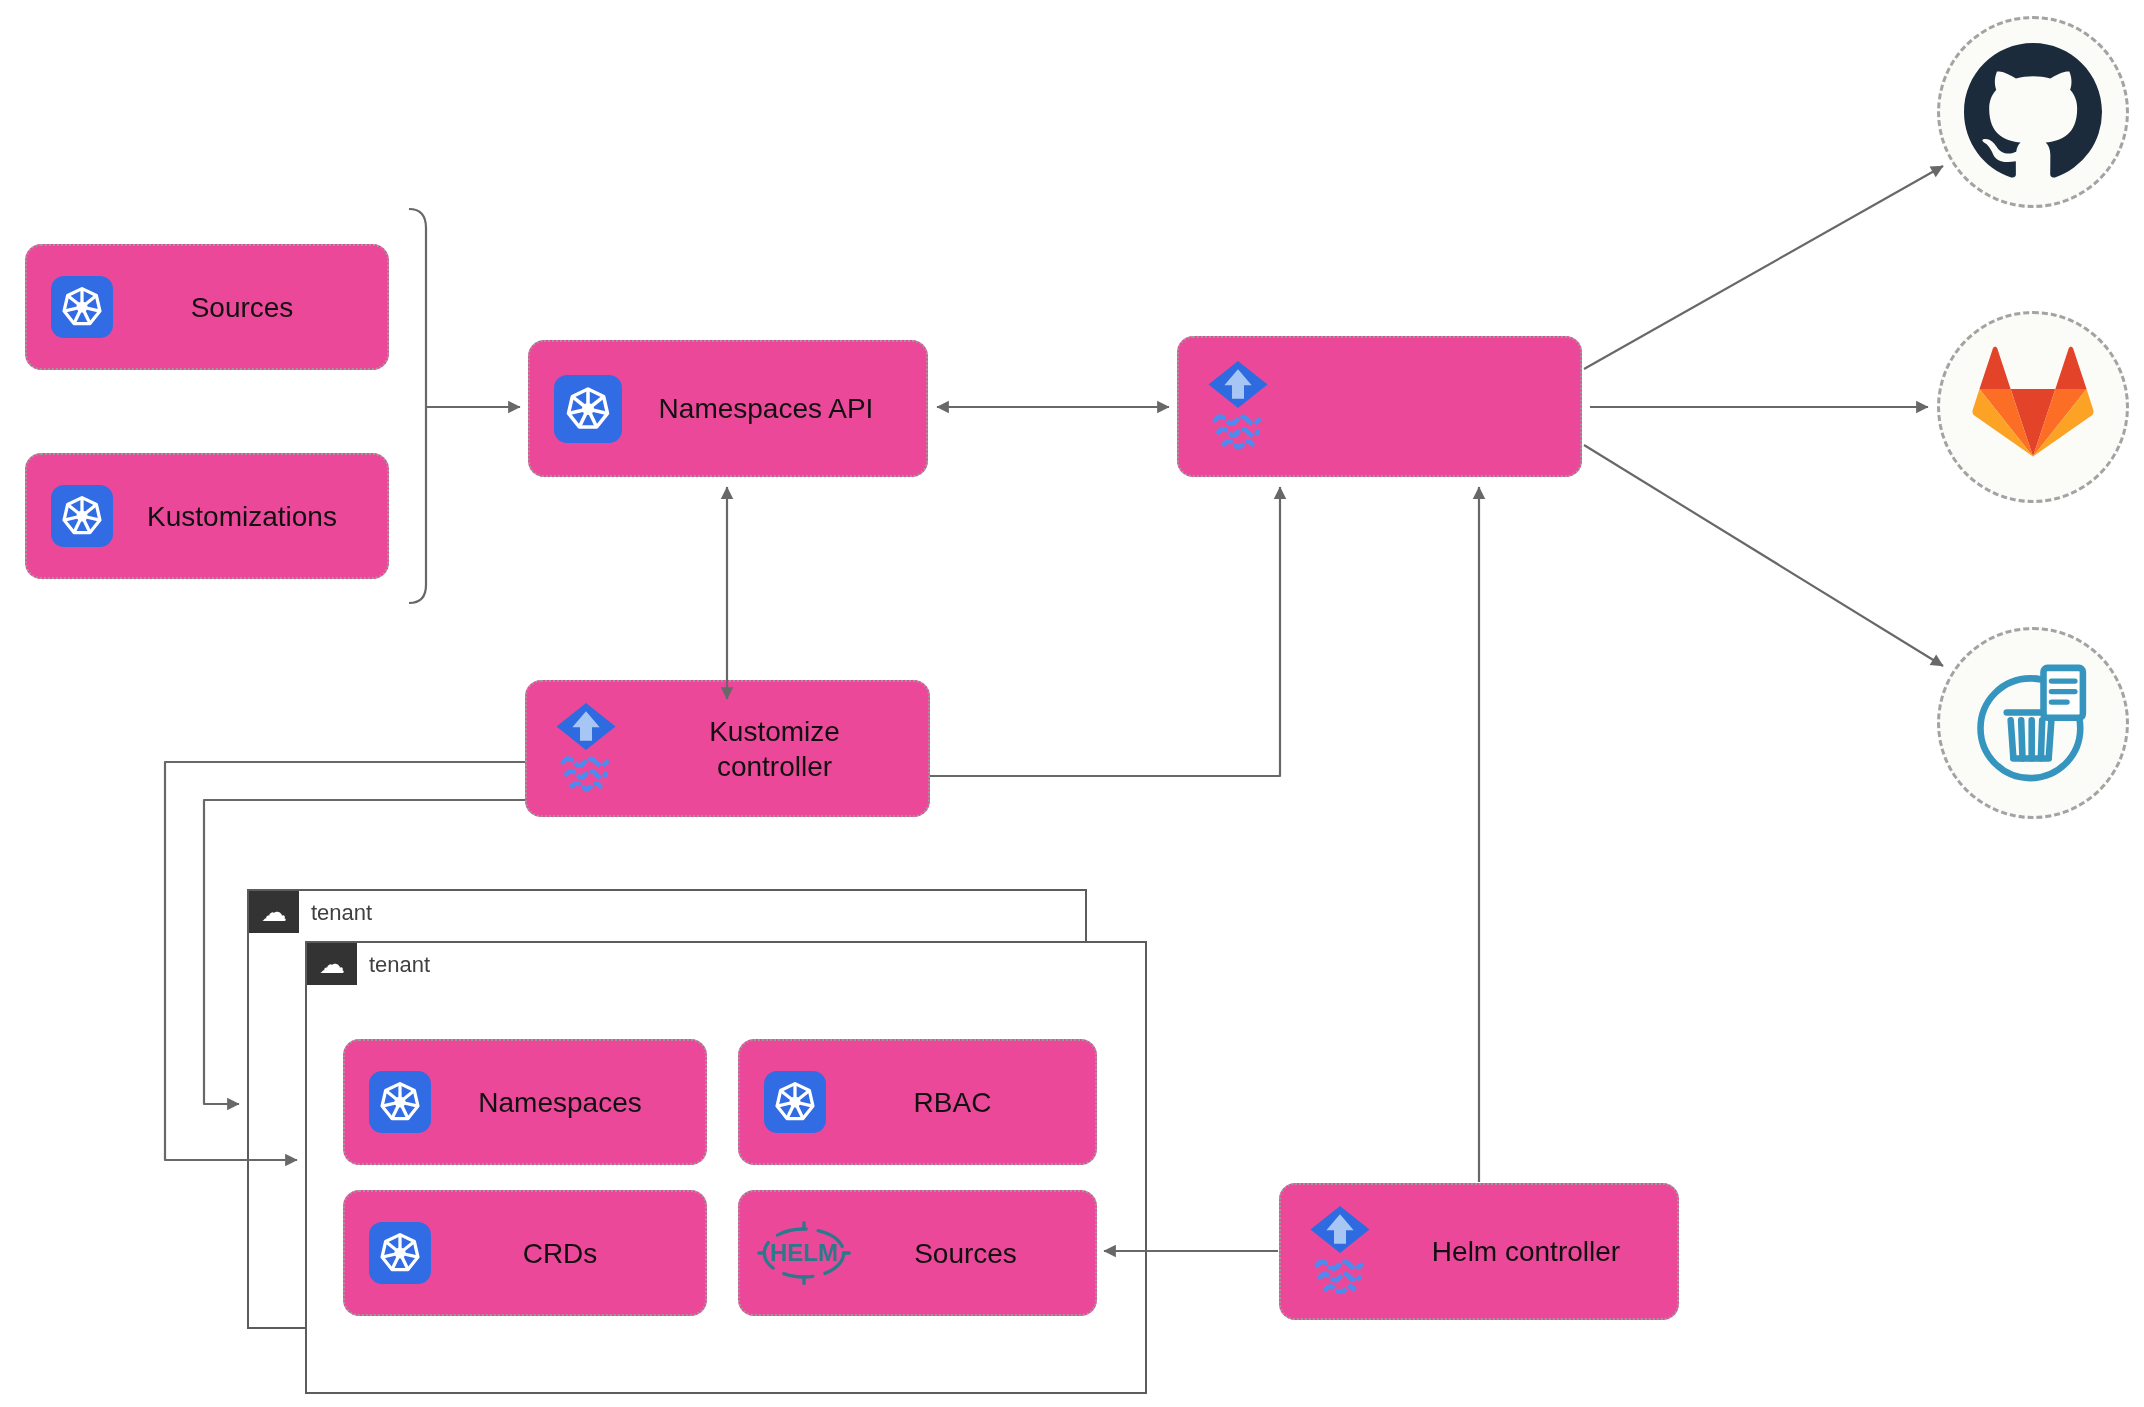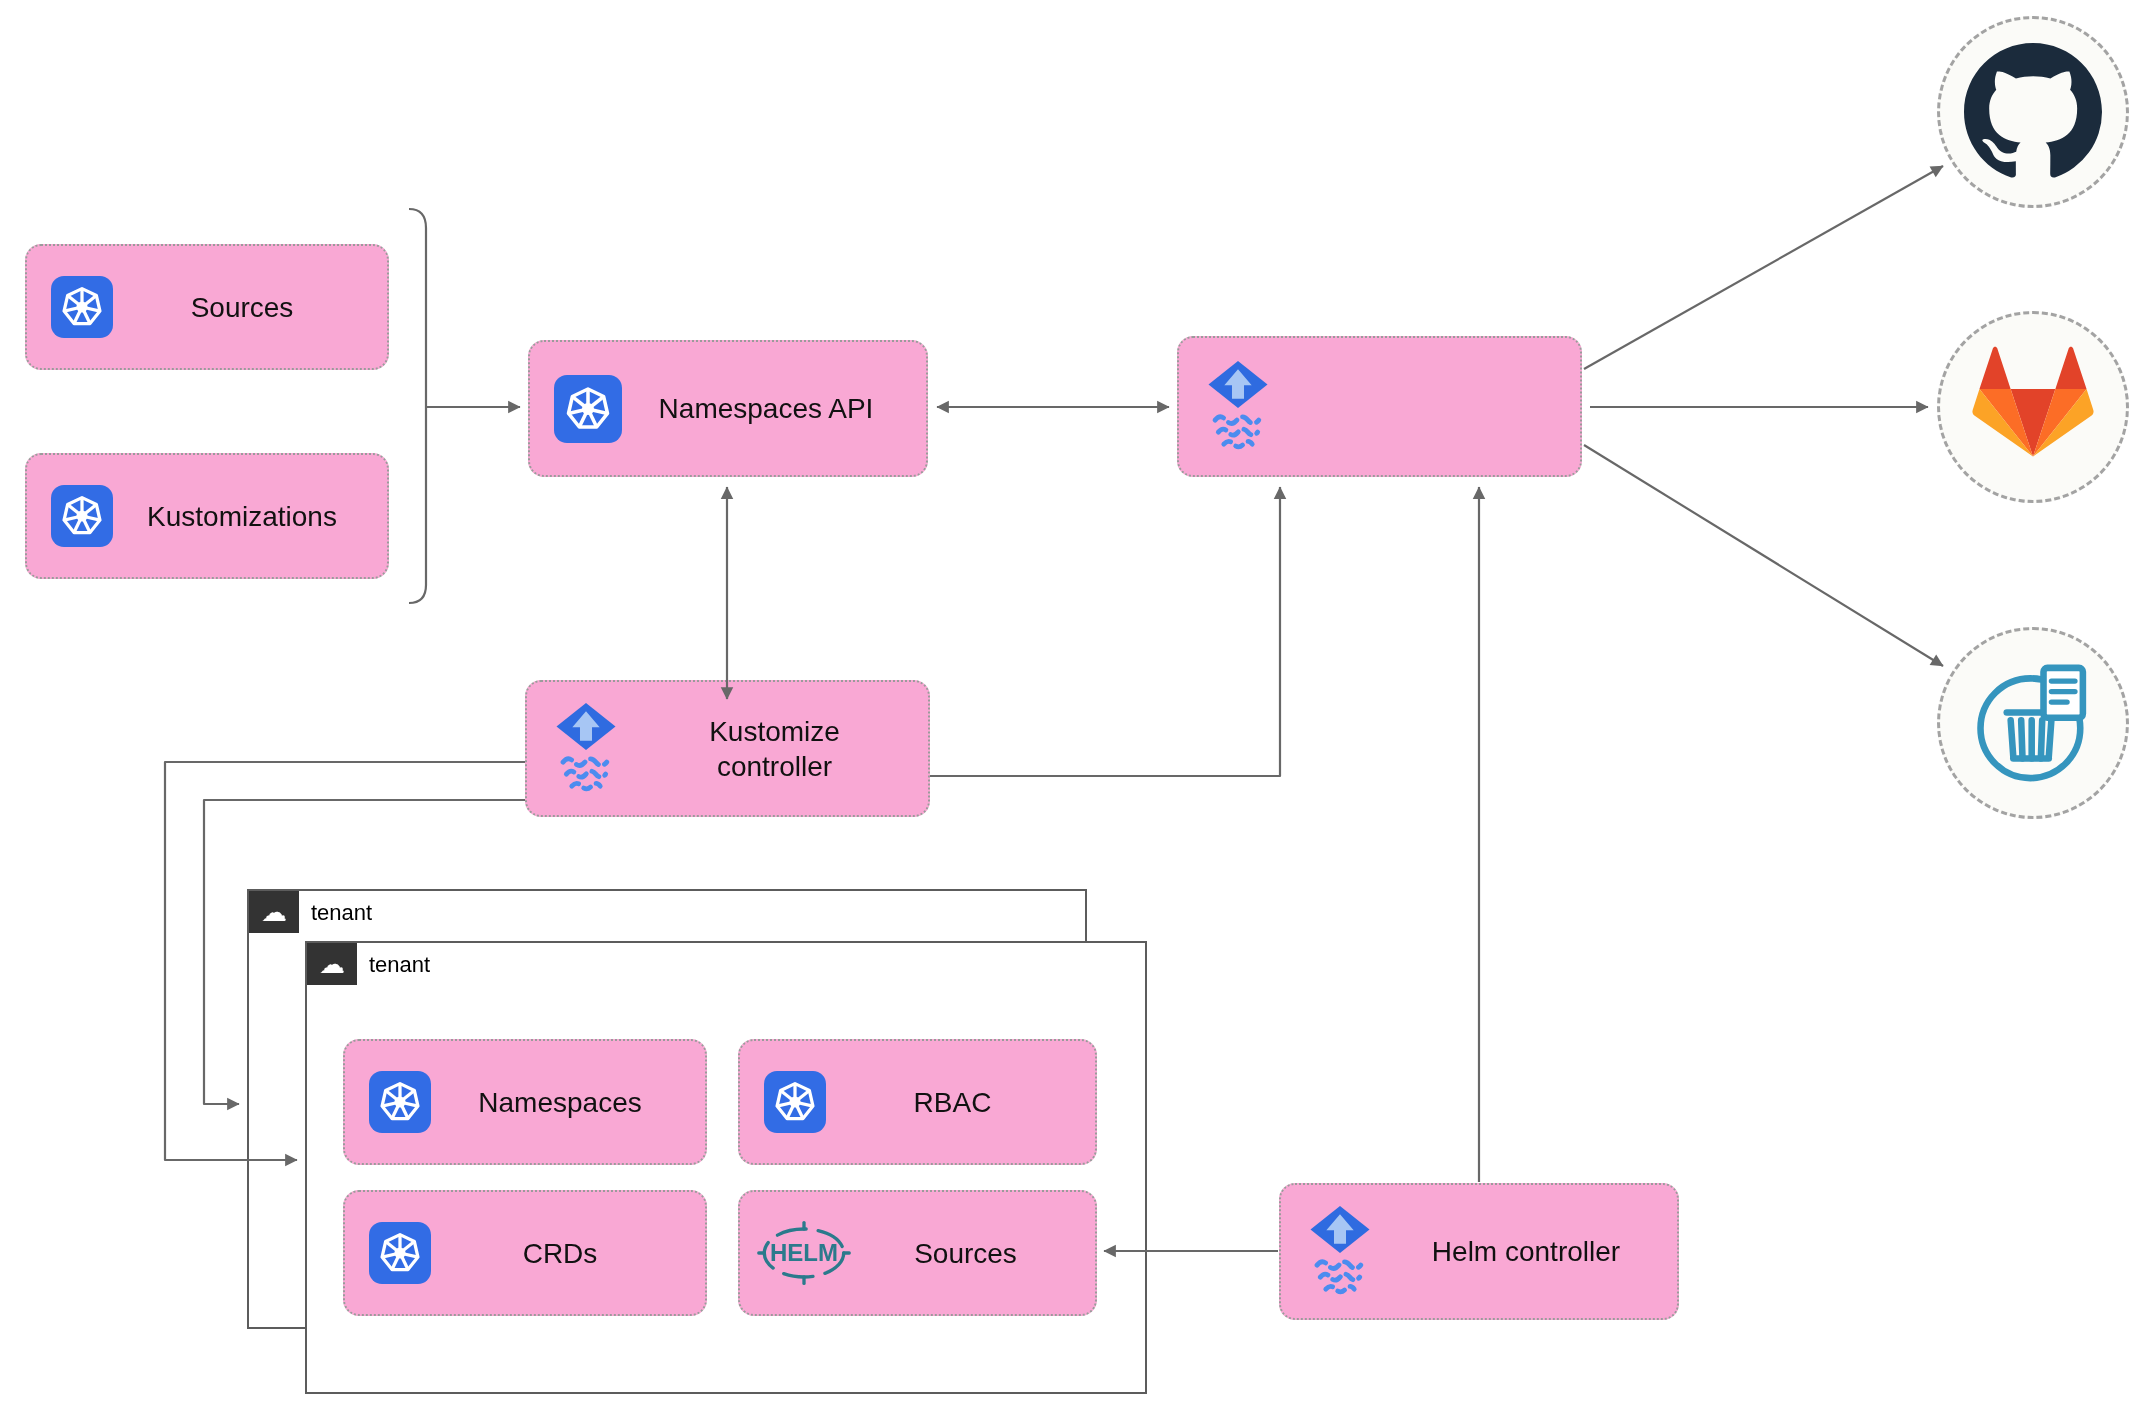--- a/index.html
+++ b/index.html
@@ -3,21 +3,21 @@
 <meta charset="utf-8">
 <style>
   * { margin:0; padding:0; box-sizing:border-box; }
   html,body { background:#ffffff; }
   body { font-family:"Liberation Sans","DejaVu Sans",sans-serif; color:#111; }
   .canvas { position:relative; width:2144px; height:1407px; background:#ffffff; overflow:hidden; }
 
   
   .node {
     position:absolute; display:flex; align-items:center;
-    background:#f9a8d4; border:2px dotted #9b9b9b; border-radius:16px;
+    background:#ec4899; border:2px dotted #9b9b9b; border-radius:16px;
   }
   .node .icon-wrap { margin-left:24px; flex:0 0 auto; display:flex; align-items:flex-end; justify-content:center; }
   .node .label { flex:1; text-align:center; font-size:28px; line-height:1.25; color:#111; padding-right:16px; }
   .node.ctrl .label { flex:none; width:200px; margin-left:auto; margin-right:auto; padding-right:0; }
 
   .k8s-badge {
     width:62px; height:62px; border-radius:13px; background:#326CE5;
     display:flex; align-items:center; justify-content:center;
   }
   .k8s-badge.big { width:68px; height:68px; }
@@ -28,21 +28,21 @@
     border:3px dashed #a3a3a3; background:#fbfbf8;
     display:flex; align-items:center; justify-content:center;
   }
 
   
   .tenant-box { position:absolute; background:#ffffff; border:2px solid #5c5c5c; }
   .tenant-tab {
     position:absolute; top:0; left:0; width:50px; height:42px; background:#333333;
     color:#ffffff; display:flex; align-items:center; justify-content:center; font-size:26px;
   }
-  .tenant-label { position:absolute; top:9px; left:62px; font-size:22px; color:#000000; }
+  .tenant-label { position:absolute; top:9px; left:62px; font-size:22px; color:#404040; }
 
   svg.overlay { position:absolute; left:0; top:0; pointer-events:none; }
   .defs-holder { position:absolute; width:0; height:0; overflow:hidden; }
 </style>
 </head>
 <body>
 
 <svg class="defs-holder" aria-hidden="true">
   <defs>
     <symbol id="sym-k8s" viewBox="-12 -12 24 24">

